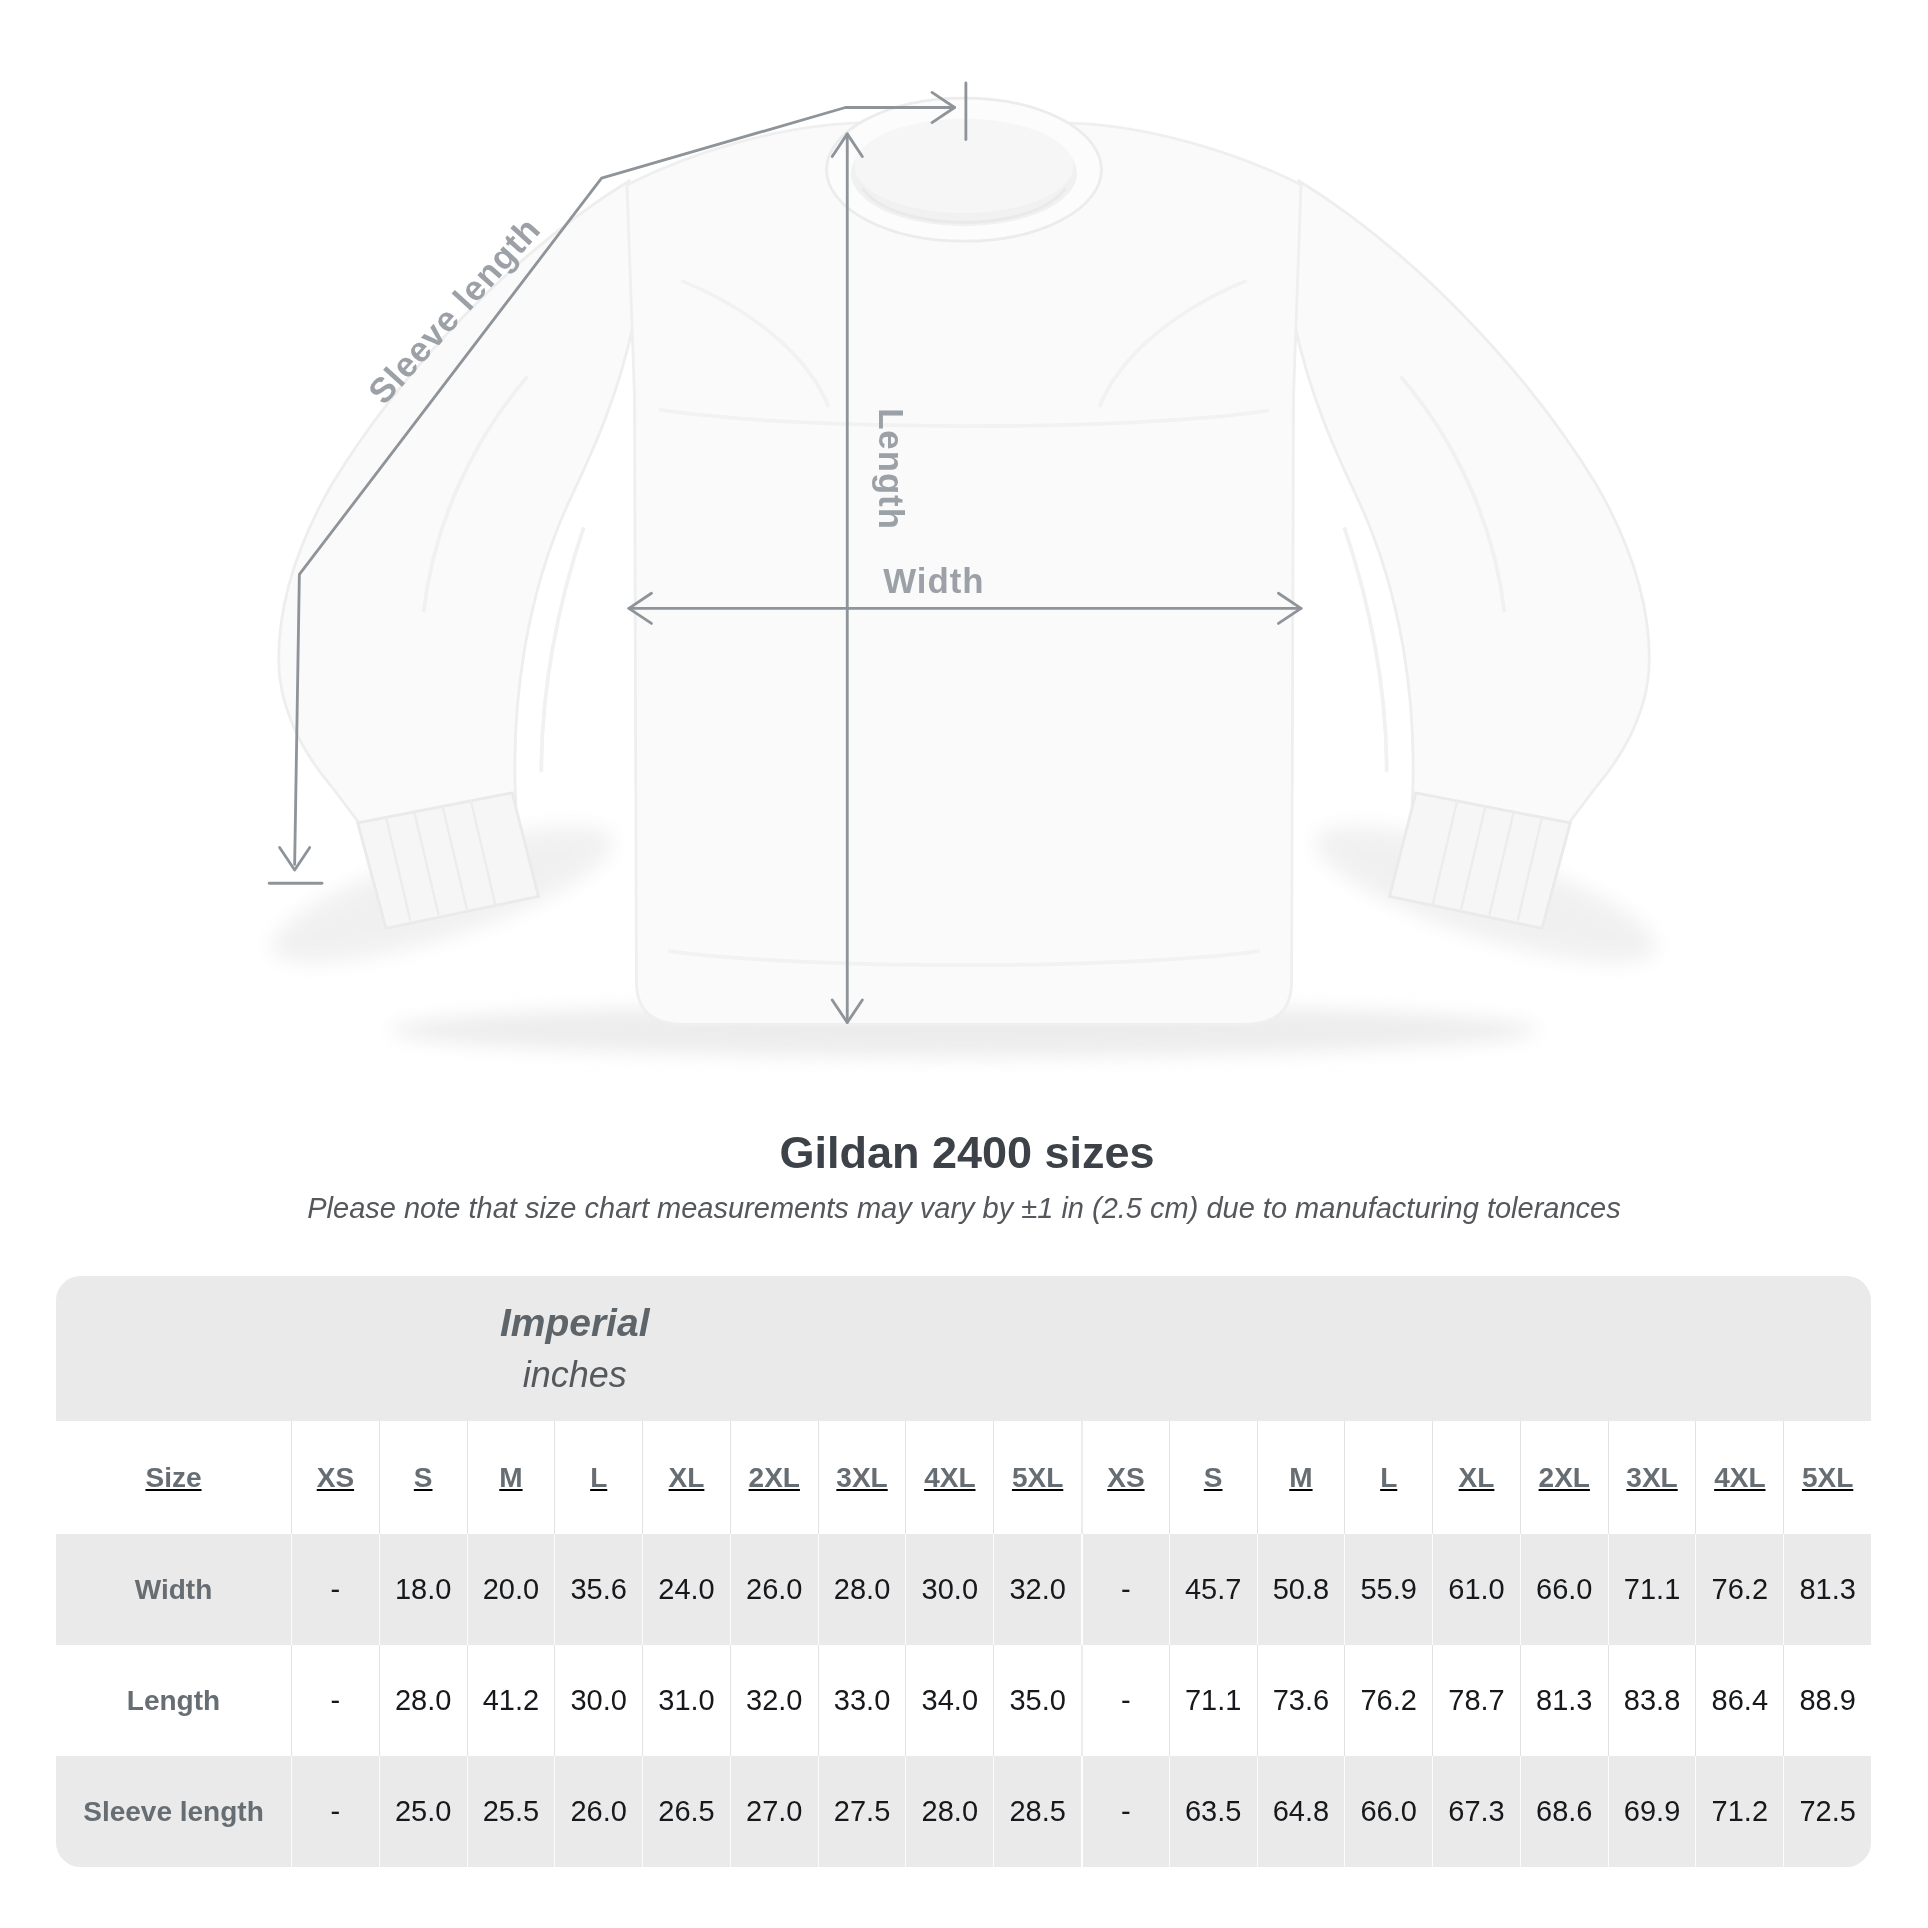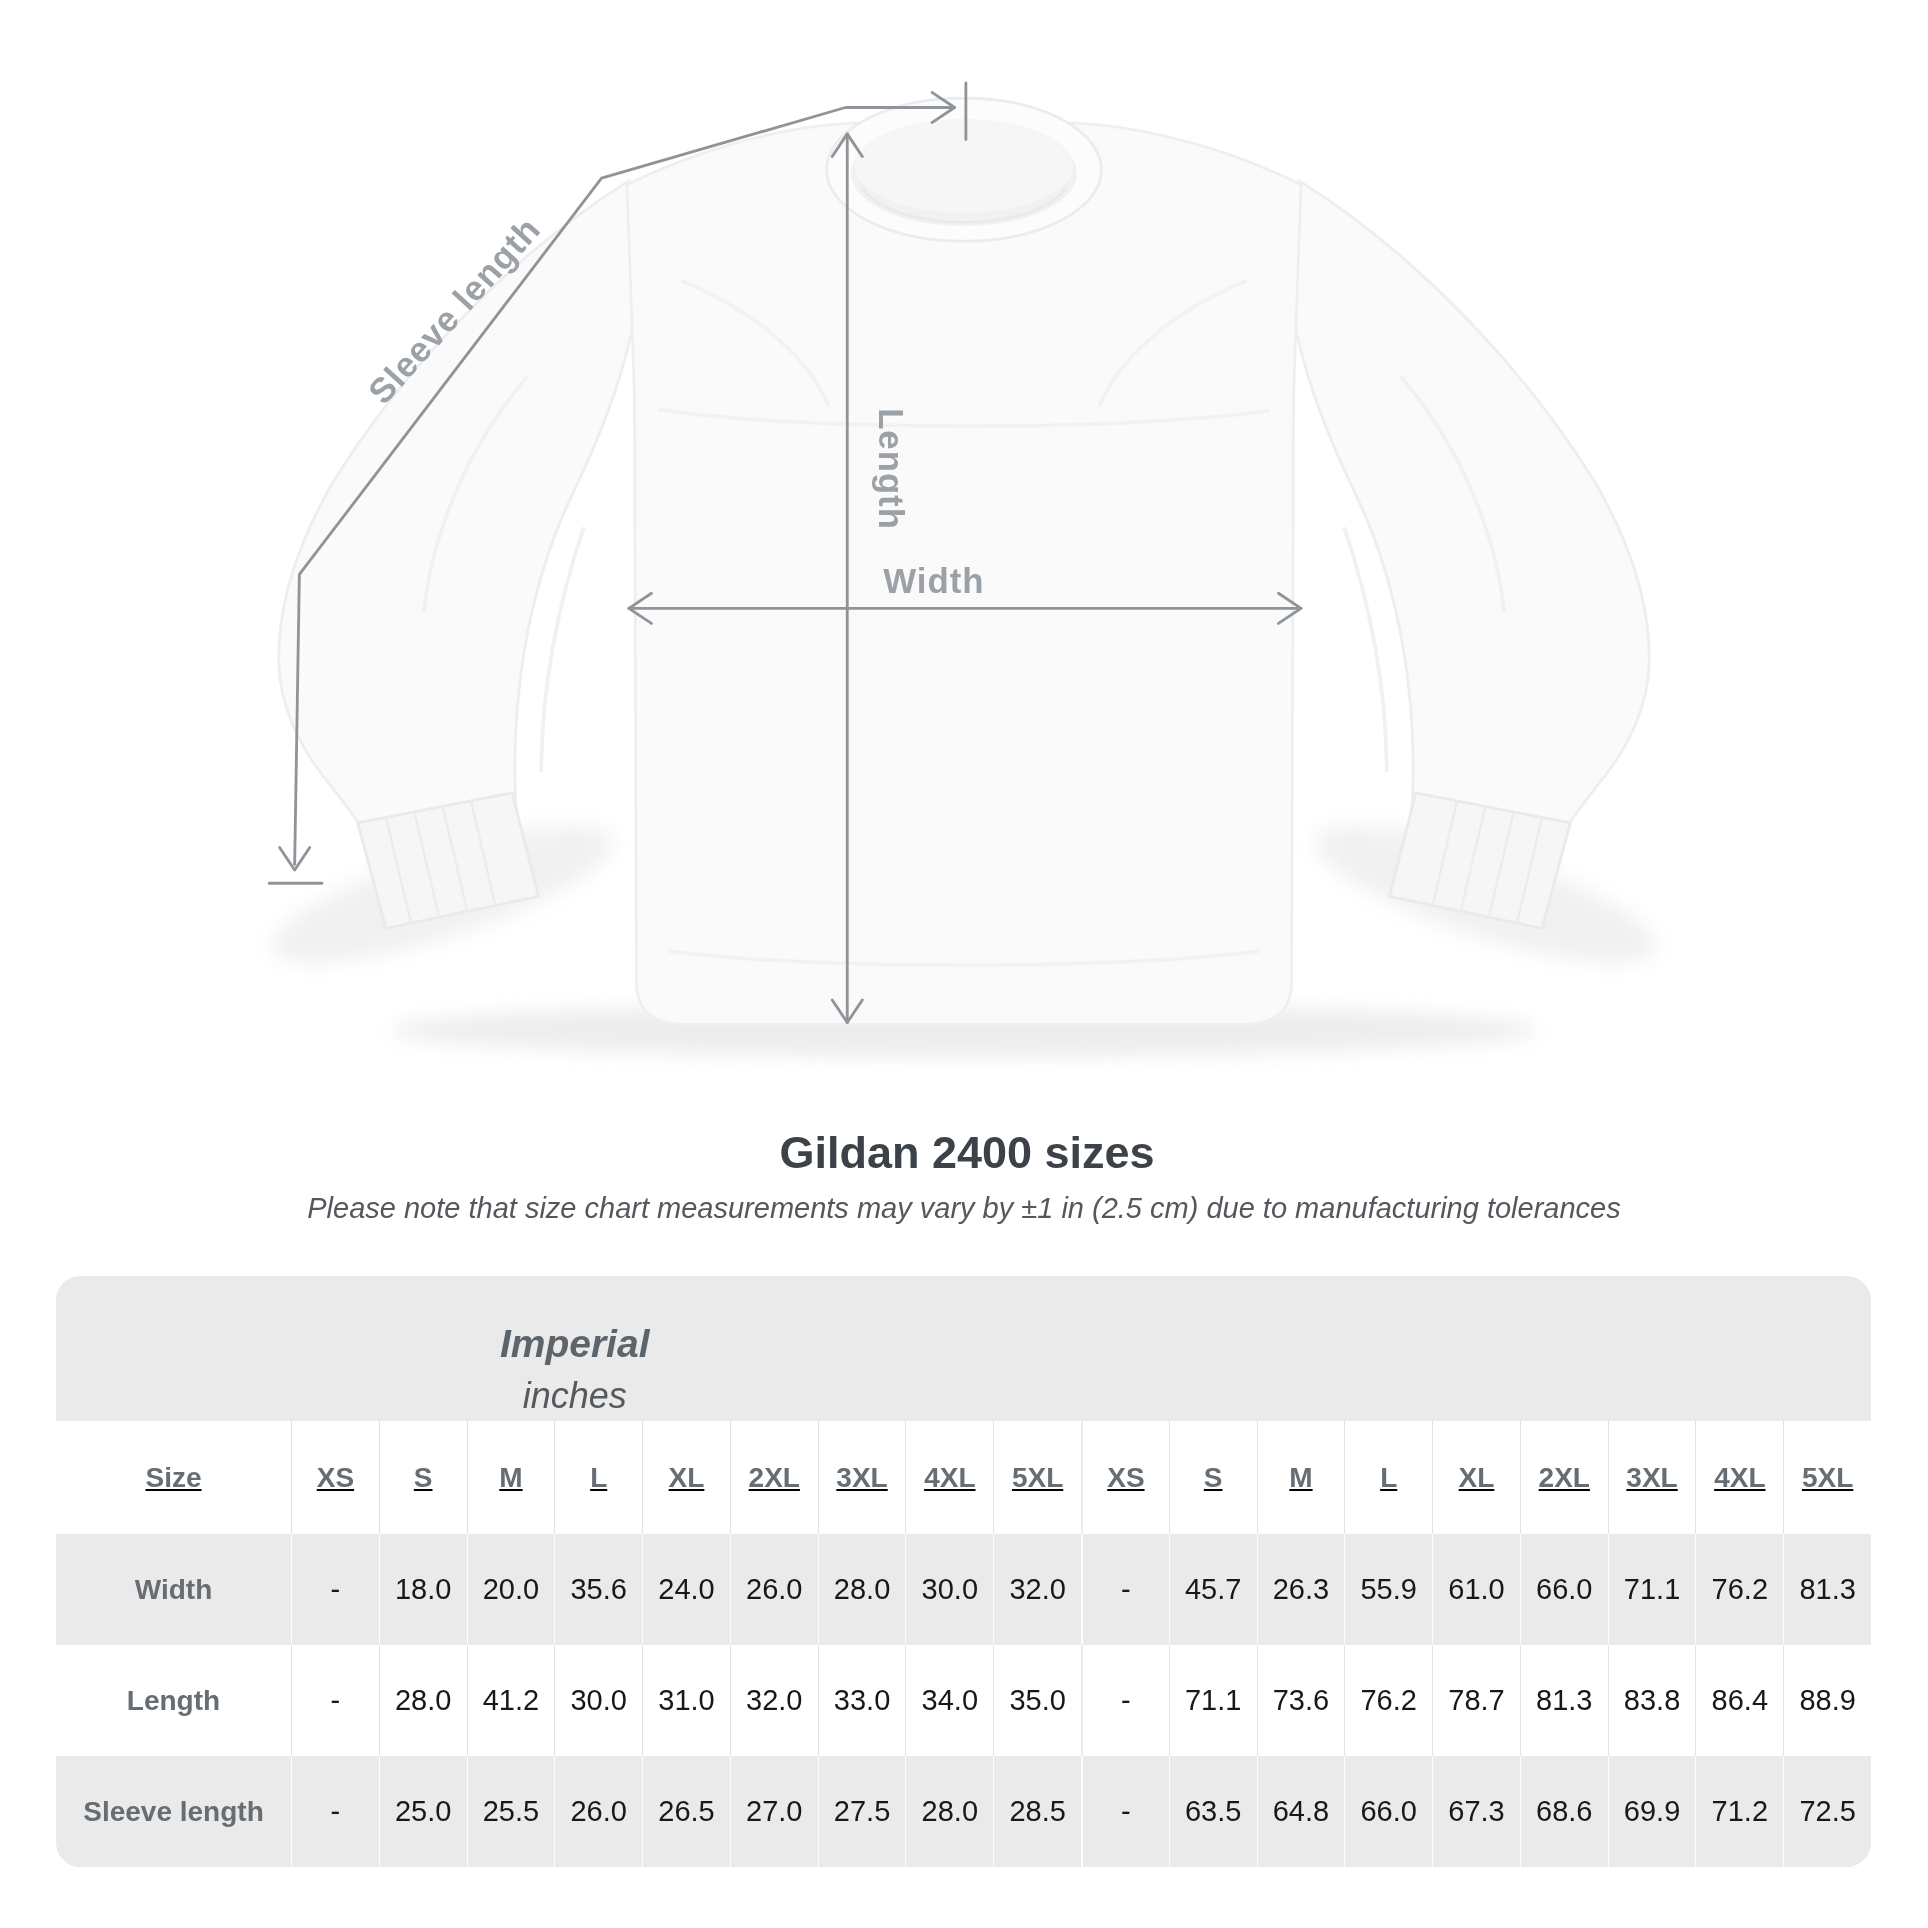--- a/index.html
+++ b/index.html
@@ -27,21 +27,21 @@
     text-align:center;font-size:45px;font-weight:bold;color:var(--title-text);
   }
   .page-subtitle{
     position:absolute;top:1192px;left:0;width:100%;margin:0;
     text-align:center;font-style:italic;font-size:29px;color:var(--subtitle-text);
   }
   .table-wrap{
     position:absolute;top:1276px;left:56px;width:1815px;
     background:var(--table-bg);border-radius:24.5px;overflow:hidden;
   }
-  .units-band{display:grid;grid-template-columns:1102fr 826fr;height:103px;margin-top:42px;}
+  .units-band{display:grid;grid-template-columns:1102fr 826fr;height:145px;}
   .unit-group{display:flex;flex-direction:column;align-items:center;justify-content:center;gap:8.5px;}
   .unit-name{font-size:39px;font-weight:bold;font-style:italic;color:#5d646a;}
   .unit-sub{font-size:36px;font-style:italic;color:#55595d;}
   .trow{display:grid;grid-template-columns:235px repeat(18,1fr);}
   .trow.row-white{background:var(--stripe-white);}
   .trow.row-gray{background:transparent;}
   .trow.header-row{height:113px;text-decoration:underline;}
   .trow.data-row{height:111px;}
   .cell{display:flex;align-items:center;justify-content:center;font-size:29px;color:var(--value-text);}
   .cell.head,.cell.rowlabel{font-weight:bold;color:var(--header-text);font-size:28px;}
@@ -154,21 +154,21 @@
         <div class="cell sep">18.0</div>
         <div class="cell sep">20.0</div>
         <div class="cell sep">35.6</div>
         <div class="cell sep">24.0</div>
         <div class="cell sep">26.0</div>
         <div class="cell sep">28.0</div>
         <div class="cell sep">30.0</div>
         <div class="cell sep">32.0</div>
         <div class="cell sep-wide">-</div>
         <div class="cell sep">45.7</div>
-        <div class="cell sep">26.3</div>
+        <div class="cell sep">50.8</div>
         <div class="cell sep">55.9</div>
         <div class="cell sep">61.0</div>
         <div class="cell sep">66.0</div>
         <div class="cell sep">71.1</div>
         <div class="cell sep">76.2</div>
         <div class="cell sep">81.3</div>
       </div>
       <div class="trow row-white data-row">
         <div class="cell rowlabel">Length</div>
         <div class="cell sep">-</div>

